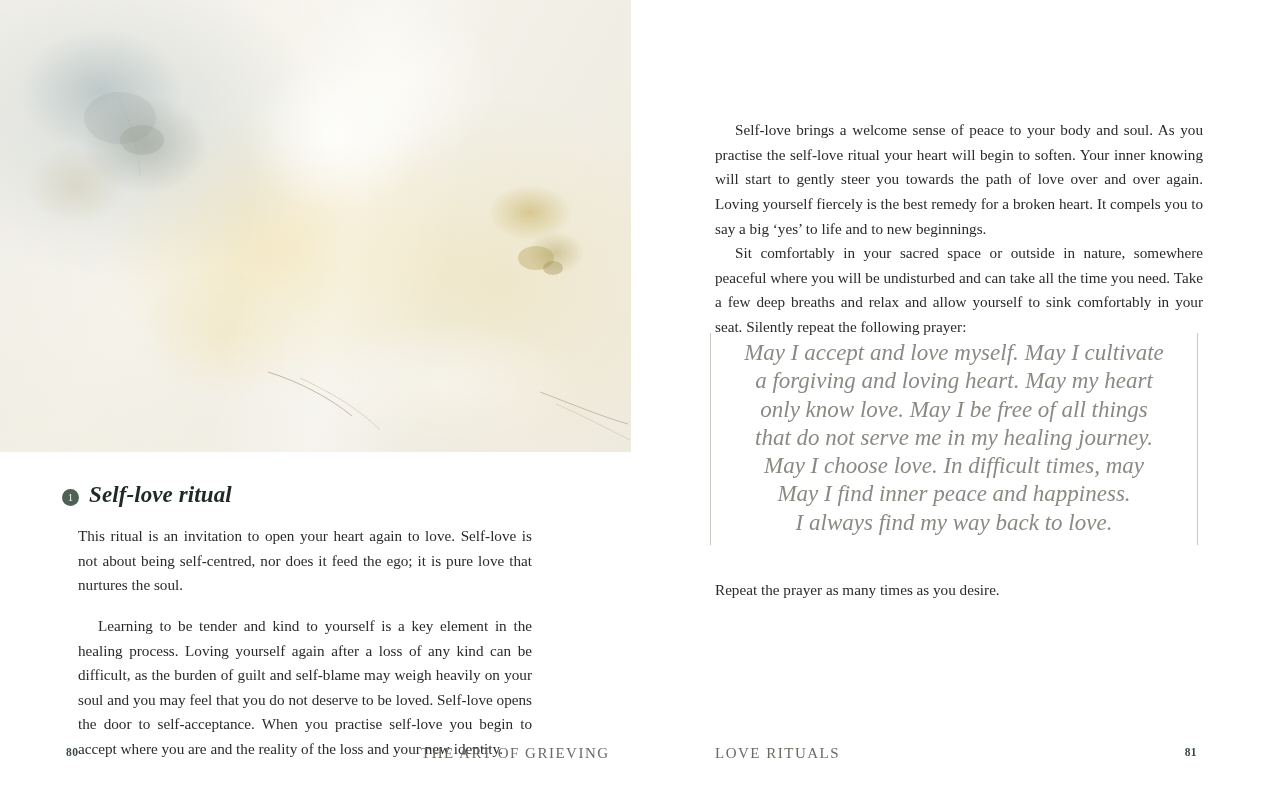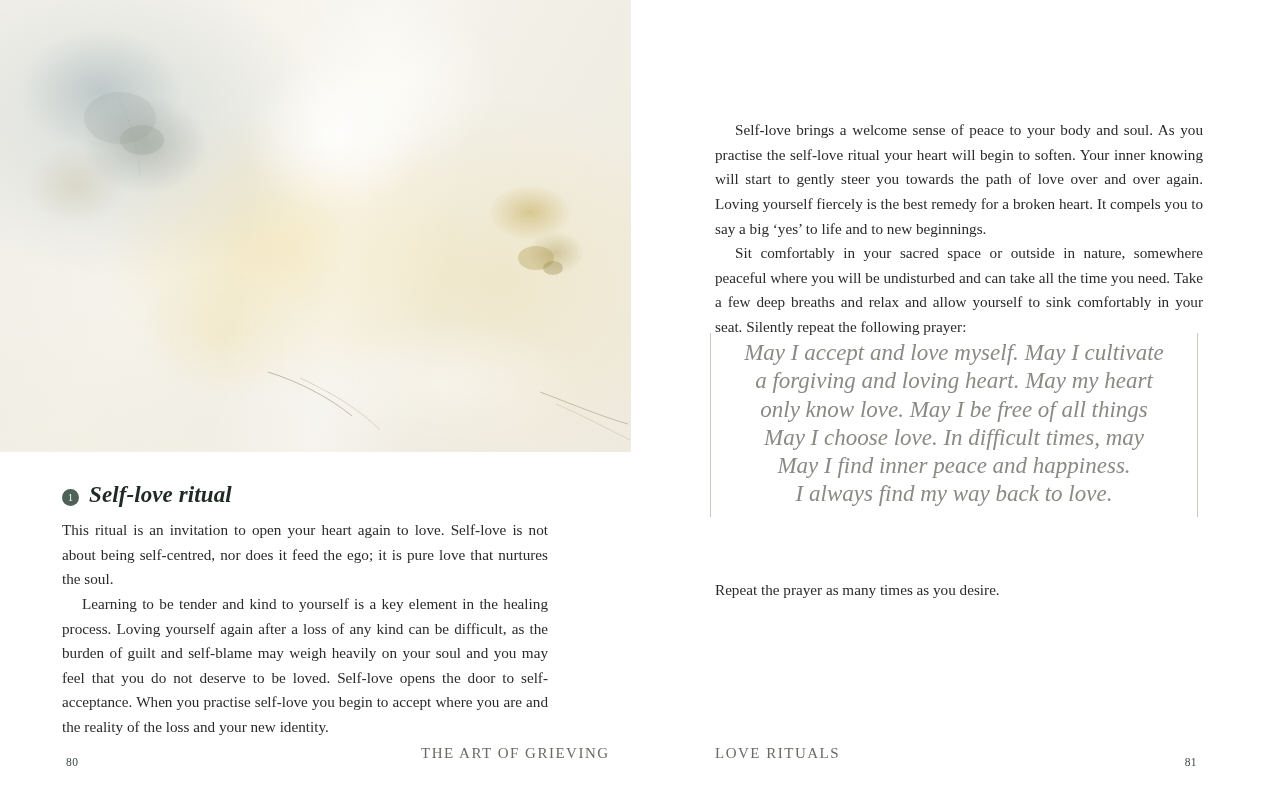--- a/index.html
+++ b/index.html
@@ -107,21 +107,21 @@
     flex: 0 0 auto;
   }
   .ritual-title {
     font-style: italic;
     font-weight: bold;
     font-size: 23px;
     color: #1f2a24;
     letter-spacing: 0.1px;
   }
   .left-body p {
-    margin: 0;
+    margin: 16px;
     font-size: 15.2px;
     line-height: 1.62;
     text-align: justify;
     color: #2a2a2a;
   }
   .left-body p.indent { text-indent: 20px; }
 
   
   .right-body {
     position: absolute;
@@ -166,24 +166,24 @@
     width: 488px;
     font-size: 15.2px;
     line-height: 1.62;
     color: #2a2a2a;
     margin-top: 20px;
   }
 
   
   .folio {
     position: absolute;
-    bottom: 32px;
+    bottom: 42px;
     font-family: "Liberation Serif", serif;
     font-size: 11.5px;
-    font-weight: normal;
+    font-weight: bold;
     color: #3c4a42;
     letter-spacing: 0.4px;
   }
   .folio.left  { left: 66px; }
   .folio.right { right: 66px; }
 
   .running-head {
     position: absolute;
     bottom: 38px;
     font-family: "Liberation Serif", serif;
@@ -236,20 +236,21 @@
 
     <div class="right-body">
       <p class="indent">Self-love brings a welcome sense of peace to your body and soul. As you practise the self-love ritual your heart will begin to soften. Your inner knowing will start to gently steer you towards the path of love over and over again. Loving yourself fiercely is the best remedy for a broken heart. It compels you to say a big ‘yes’ to life and to new beginnings.</p>
       <p class="indent">Sit comfortably in your sacred space or outside in nature, somewhere peaceful where you will be undisturbed and can take all the time you need. Take a few deep breaths and relax and allow yourself to sink comfortably in your seat. Silently repeat the following prayer:</p>
     </div>
 
     <div class="prayer">
       <div class="prayer-line">May I accept and love myself. May I cultivate</div>
       <div class="prayer-line">a forgiving and loving heart. May my heart</div>
       <div class="prayer-line">only know love. May I be free of all things</div>
+      <div class="prayer-line">that do not serve me in my healing journey.</div>
       <div class="prayer-line">May I choose love. In difficult times, may</div>
       <div class="prayer-line">May I find inner peace and happiness.</div>
       <div class="prayer-line">I always find my way back to love.</div>
     </div>
 
     <div class="repeat-note">Repeat the prayer as many times as you desire.</div>
 
     <div class="folio right">81</div>
     <div class="running-head recto">LOVE RITUALS</div>
   </div>

